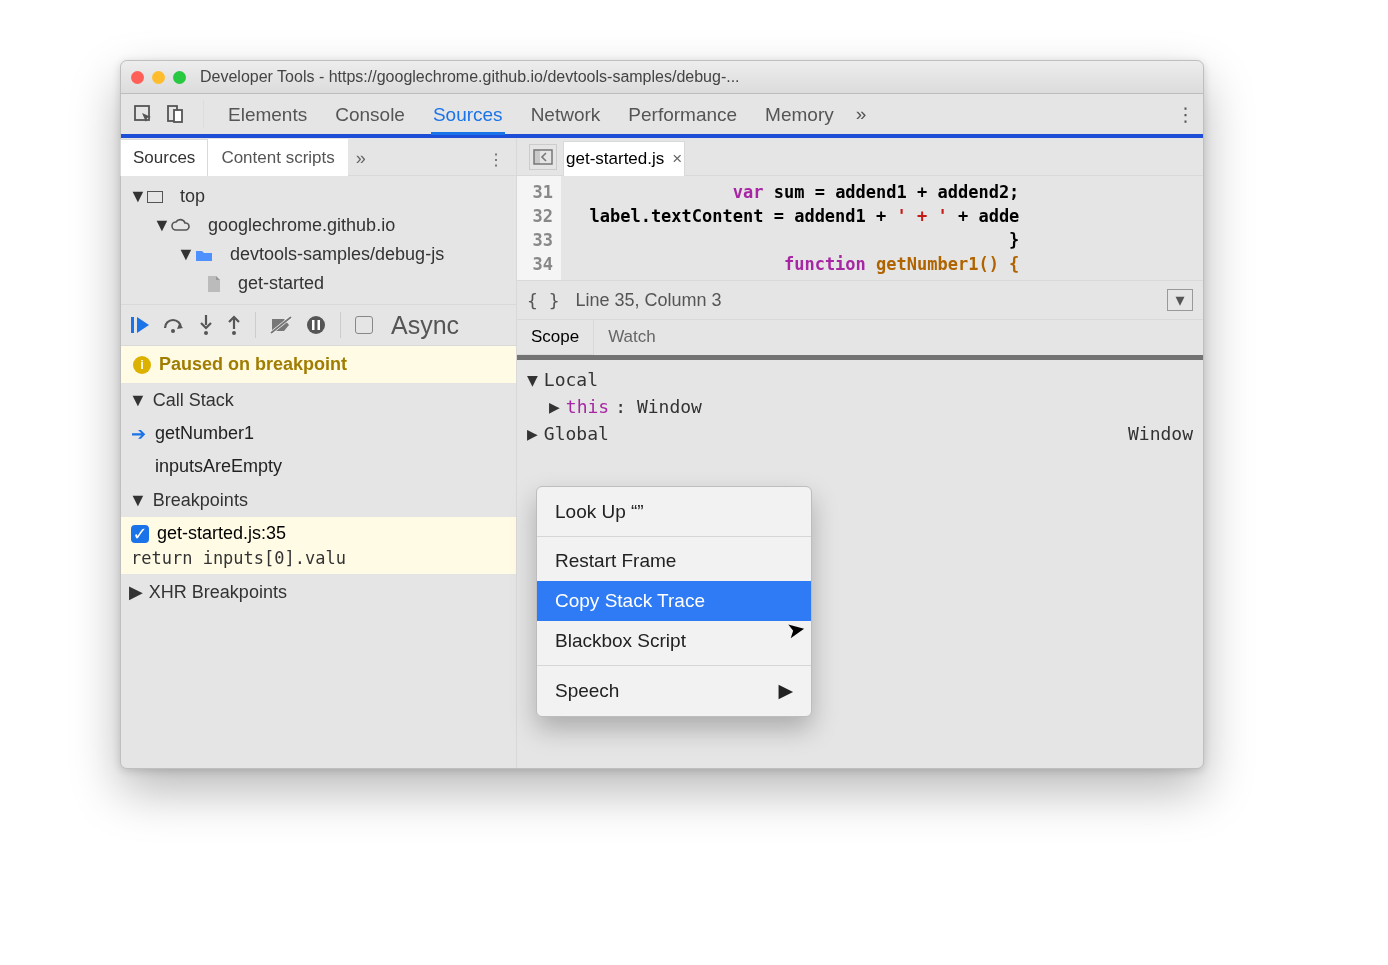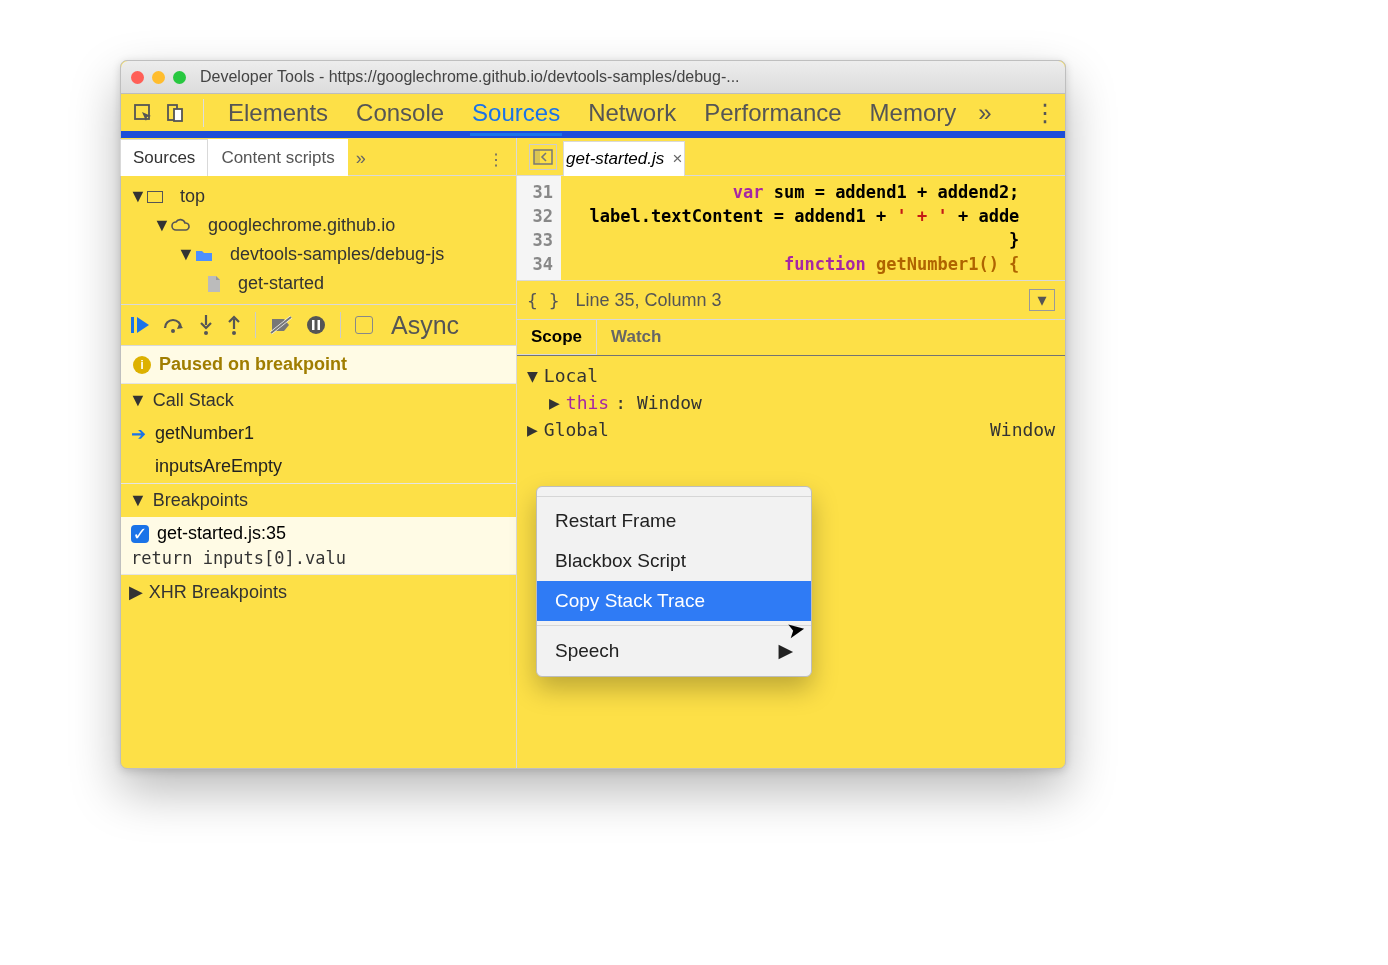--- a/index.html
+++ b/index.html
@@ -4,25 +4,25 @@
 <style>
   * { box-sizing: border-box; margin: 0; padding: 0; }
   body {
     font-family: -apple-system, BlinkMacSystemFont, "Segoe UI", Helvetica, Arial, sans-serif;
     background: #fff;
     width: 1388px;
     height: 965px;
     padding: 60px 0 0 120px;
   }
   .window {
-    width: 946px;
+    width: 1084px;
     border: 1px solid #bfbfbf;
     border-radius: 7px;
     box-shadow: 0 22px 50px rgba(0,0,0,0.28), 0 2px 8px rgba(0,0,0,0.15);
-    background: #fde047;
+    background: #e5e5e5;
     overflow: visible;
     position: relative;
   }
   
   .titlebar {
     height: 33px;
     background: linear-gradient(#ededed,#dcdcdc);
     border-bottom: 1px solid #bdbdbd;
     border-top-left-radius: 7px;
     border-top-right-radius: 7px;
@@ -31,23 +31,23 @@
     padding: 0 10px;
   }
   .traffic { display:flex; gap:8px; margin-right:14px; }
   .tl { width:13px; height:13px; border-radius:50%; }
   .tl-close { background:#ff5f57; }
   .tl-min   { background:#ffbd2e; }
   .tl-max   { background:#28c840; }
   .titletext { font-size:16px; color:#444; white-space:nowrap; overflow:hidden; text-overflow:ellipsis; }
   
   .maintabs {
-    height:44px; border-bottom:7px solid #1d4ed8;
+    height:44px; border-bottom:4px solid #1d4ed8;
     display:flex; align-items:center; padding:0 8px;
-    font-size:24px; color:#555;
+    font-size:19px; color:#555;
   }
   .maintabs .iconbtn { width:28px; height:28px; display:flex; align-items:center; justify-content:center; margin-right:4px; color:#555;}
   .maintabs .sep { width:1px; background:#ddd; height:28px; margin:0 10px; }
   .maintabs .tab { margin:0 12px; padding:10px 2px 9px; cursor:pointer; }
   .maintabs .tab.active { color:#1a73e8; border-bottom:3px solid #1a73e8; padding-bottom:6px; }
   .maintabs .chev { margin-left:8px; }
   .maintabs .kebab { margin-left:auto; }
   
   .body { display:flex; height:630px; }
   .left { width:396px; border-right:1px solid #d9d9d9; display:flex; flex-direction:column; }
@@ -82,33 +82,33 @@
   .stackrow.active{color:#222;}
   .stackarr{position:relative;}
   .stackrow .cur{position:absolute; left:10px; color:#1a73e8;}
   
   .bpitem{background:#fffbe5; padding:6px 10px; font-size:18px;}
   .bpchk{width:18px;height:18px;border-radius:4px;background:#1a73e8;display:inline-flex;align-items:center;justify-content:center;color:#fff;margin-right:8px;vertical-align:middle;}
   .bpcode{font-family:Menlo,Consolas,monospace; font-size:17px; color:#333; margin-top:4px; white-space:nowrap; overflow:hidden;}
   
   .filetabs{height:38px;border-bottom:1px solid #d9d9d9;display:flex;align-items:flex-end;padding-left:6px;}
   .sidetoggle{width:28px;height:26px;border:1px solid #ccc;margin:0 6px 5px;display:flex;align-items:center;justify-content:center;color:#555;}
-  .filetab{border:1px solid #d9d9d9;border-bottom:none;background:#fff;padding:7px 2px;font-size:17px;display:flex;align-items:center;gap:8px;margin-bottom:-1px;font-style:italic;}
+  .filetab{border:1px solid #d9d9d9;border-bottom:none;background:#fff;padding:7px 2px;font-size:17px;display:flex;align-items:center;gap:8px;margin-bottom:-1px;}
   .filetab .x{color:#666;}
   
   .code{font-family:Menlo,Consolas,monospace;font-size:17px;line-height:24px;display:flex;min-height:96px;font-weight:bold;}
   .gutter{background:#f5f5f5;color:#888;padding:4px 8px;text-align:right;min-width:44px;}
   .codebody{padding:4px 8px;white-space:pre;overflow:hidden;text-align:right;}
   .kw{color:#a626a4;} .str{color:#c41a16;} .fn{color:#b06400;}
   
   .status{height:40px;border-top:1px solid #d9d9d9;border-bottom:1px solid #d9d9d9;display:flex;align-items:center;padding:0 10px;font-size:18px;color:#555;}
   .braces{font-family:Menlo,monospace;margin-right:16px;}
   .dropbtn{margin-left:auto;width:26px;height:22px;border:1px solid #999;display:flex;align-items:center;justify-content:center;color:#555;}
   
-  .scopetabs{display:flex;border-bottom:1px solid #737373;font-weight:bold;}
+  .scopetabs{display:flex;border-bottom:5px solid #737373;}
   .scopetab{padding:7px 14px;font-size:17px;border:1px solid #d9d9d9;border-top:none;margin-left:-1px;}
   .scopetab.inactive{border-color:transparent;color:#666;}
   .scopebody{font-family:Menlo,Consolas,monospace;font-size:18px;padding:6px 10px;color:#333;}
   .scoperow{display:flex;align-items:center;gap:6px;padding:3px 0;}
   .purple{color:#a626a4;}
   .rightlbl{margin-left:auto;color:#333;}
   
   .ctxmenu{
     position:absolute; left:415px; top:425px;
     width:276px; background:#f2f2f2; border:1px solid #bdbdbd; border-radius:6px;
@@ -321,24 +321,25 @@
         <div class="scoperow">
             <span>▶</span>
             <span>Global</span>
             <span class="rightlbl">Window</span>
           </div>
       </div>
     </div>
   </div>
 
   <div class="ctxmenu">
+    <div class="ctxitem">Look Up “”</div>
     <div class="ctxsep"></div>
     <div class="ctxitem">Restart Frame</div>
+    <div class="ctxitem hover">Copy Stack Trace</div>
     <div class="ctxitem">Blackbox Script</div>
-    <div class="ctxitem hover">Copy Stack Trace</div>
     <div class="ctxsep"></div>
     <div class="ctxitem">
         <span>Speech</span>
         <span class="ctxarrow">▶</span>
       </div>
   </div>
   <div class="cursor">➤</div>
 </div>
 
 </body></html>

